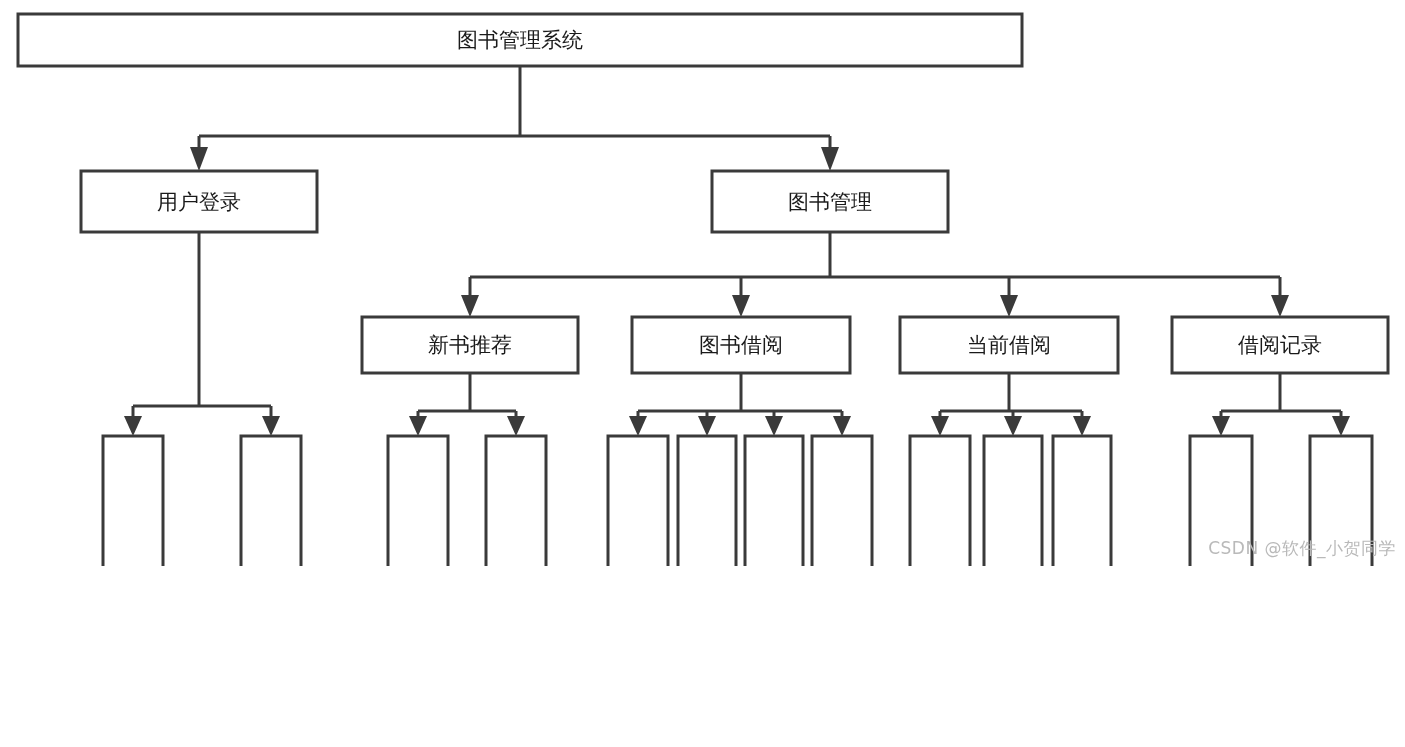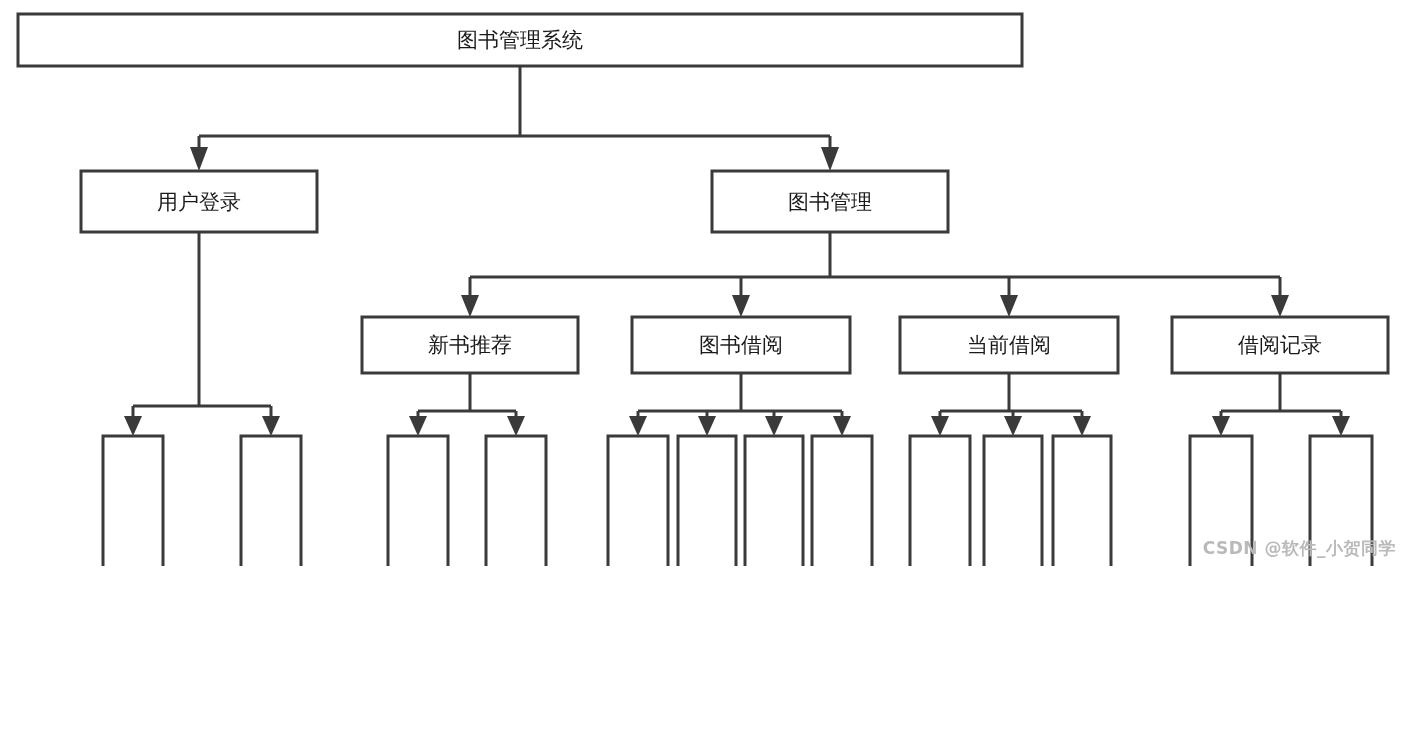--- a/index.html
+++ b/index.html
@@ -63,21 +63,20 @@
   }
   .watermark {
     position: absolute;
     right: 9px;
     bottom: 6px;
     font-family: "DejaVu Sans", "Liberation Sans", sans-serif;
     font-size: 17px;
     color: #b9b9b9;
     white-space: nowrap;
     letter-spacing: 0.5px;
-    font-weight: bold;
   }
 </style>
 </head>
 <body>
 
 <div id="diagram-root">
 
   <svg class="diagram-canvas" viewBox="0 0 1405 747">
     <g id="connectors-layer">
         <line x1="520" y1="66" x2="520" y2="136" class="connector"></line>

